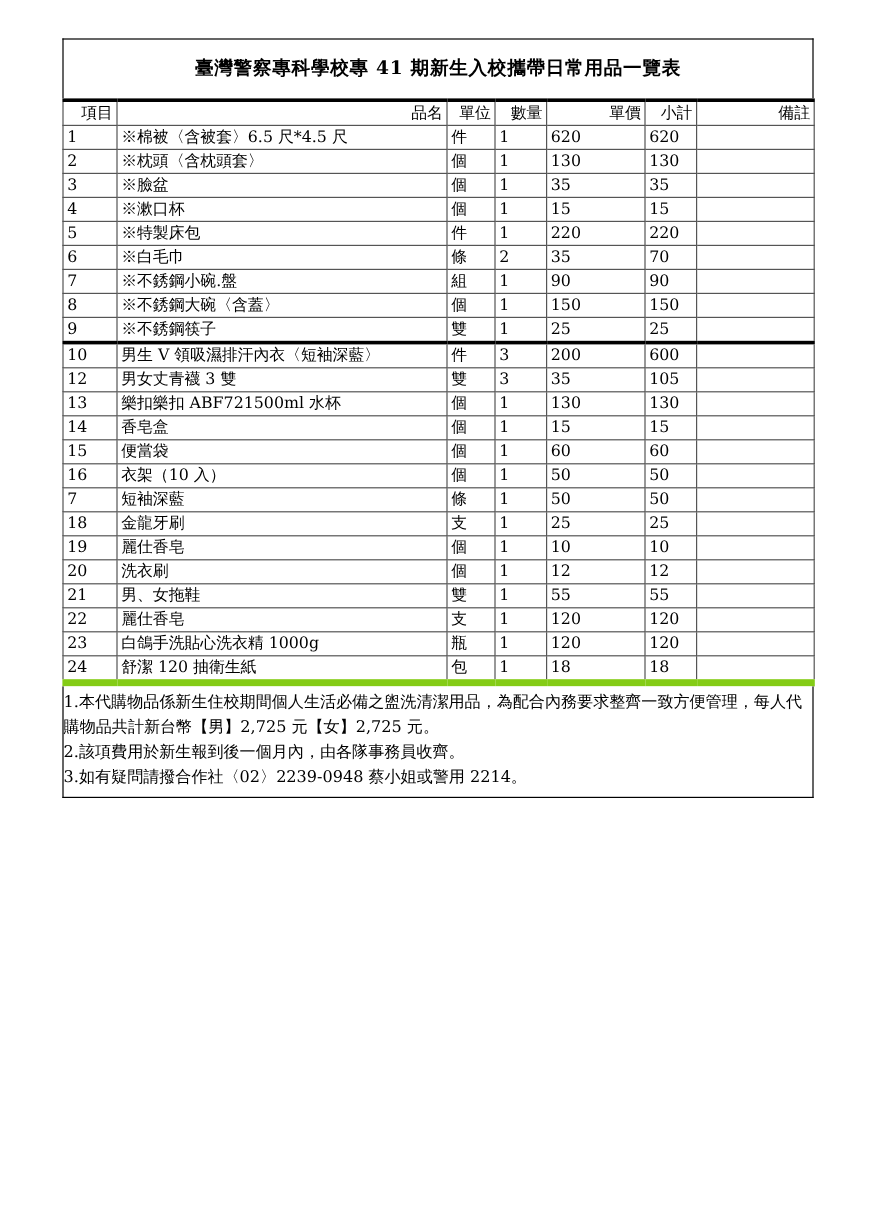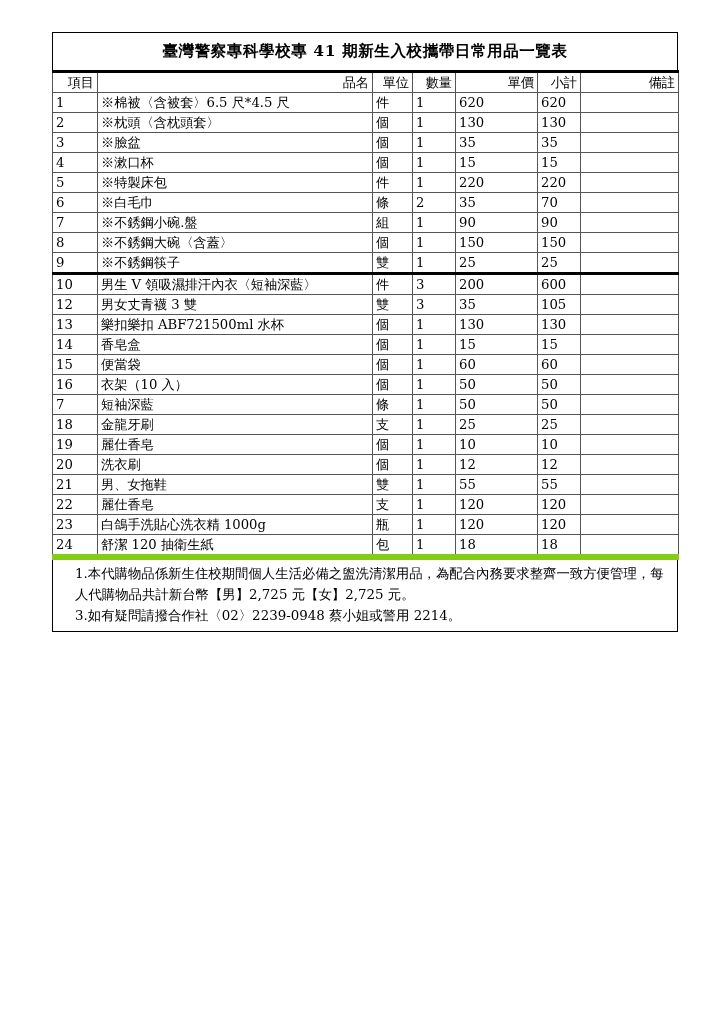--- a/index.html
+++ b/index.html
@@ -21,21 +21,21 @@
     position: absolute;
     left: 52px;
     top: 32px;
     width: 626px;
   }
 
   
   .title-band {
     border: 1px solid #000000;
     border-bottom: none;
-    height: 38px;
+    height: 50px;
     display: flex;
     align-items: center;
     justify-content: center;
     background: #ffffff;
     box-sizing: border-box;
   }
   .title-text {
     font-size: 15.5px;
     font-weight: 700;
     letter-spacing: 0.6px;
@@ -82,21 +82,21 @@
   td.outer-left  { border-left: 1px solid #000000; }
   td.outer-right { border-right: 1px solid #000000; }
   tr.last-row td { border-bottom: 6px solid #84cc16; }
 
   
   .notes {
     border: 1px solid #000000;
     border-top: none;
     box-sizing: border-box;
     width: 626px;
-    padding: 3px 6px 5px 22px;
+    padding: 3px 6px 5px 0;
     background: #ffffff;
   }
   .note-line {
     font-size: 13.4px;
     line-height: 21px;
     white-space: nowrap;
   }
   .note-line.wrap { white-space: normal; }
 </style>
 </head>
@@ -333,16 +333,17 @@
           <td>1</td>
           <td>18</td>
           <td>18</td>
           <td class="outer-right"></td>
         </tr>
       </tbody>
   </table>
 
   <div class="notes">
     <div class="note-line wrap">1.本代購物品係新生住校期間個人生活必備之盥洗清潔用品，為配合內務要求整齊一致方便管理，每人代購物品共計新台幣【男】2,725 元【女】2,725 元。</div>
+    <div class="note-line">2.該項費用於新生報到後一個月內，由各隊事務員收齊。</div>
     <div class="note-line">3.如有疑問請撥合作社〈02〉2239-0948 蔡小姐或警用 2214。</div>
   </div>
 
 </div>
 
 </body></html>

